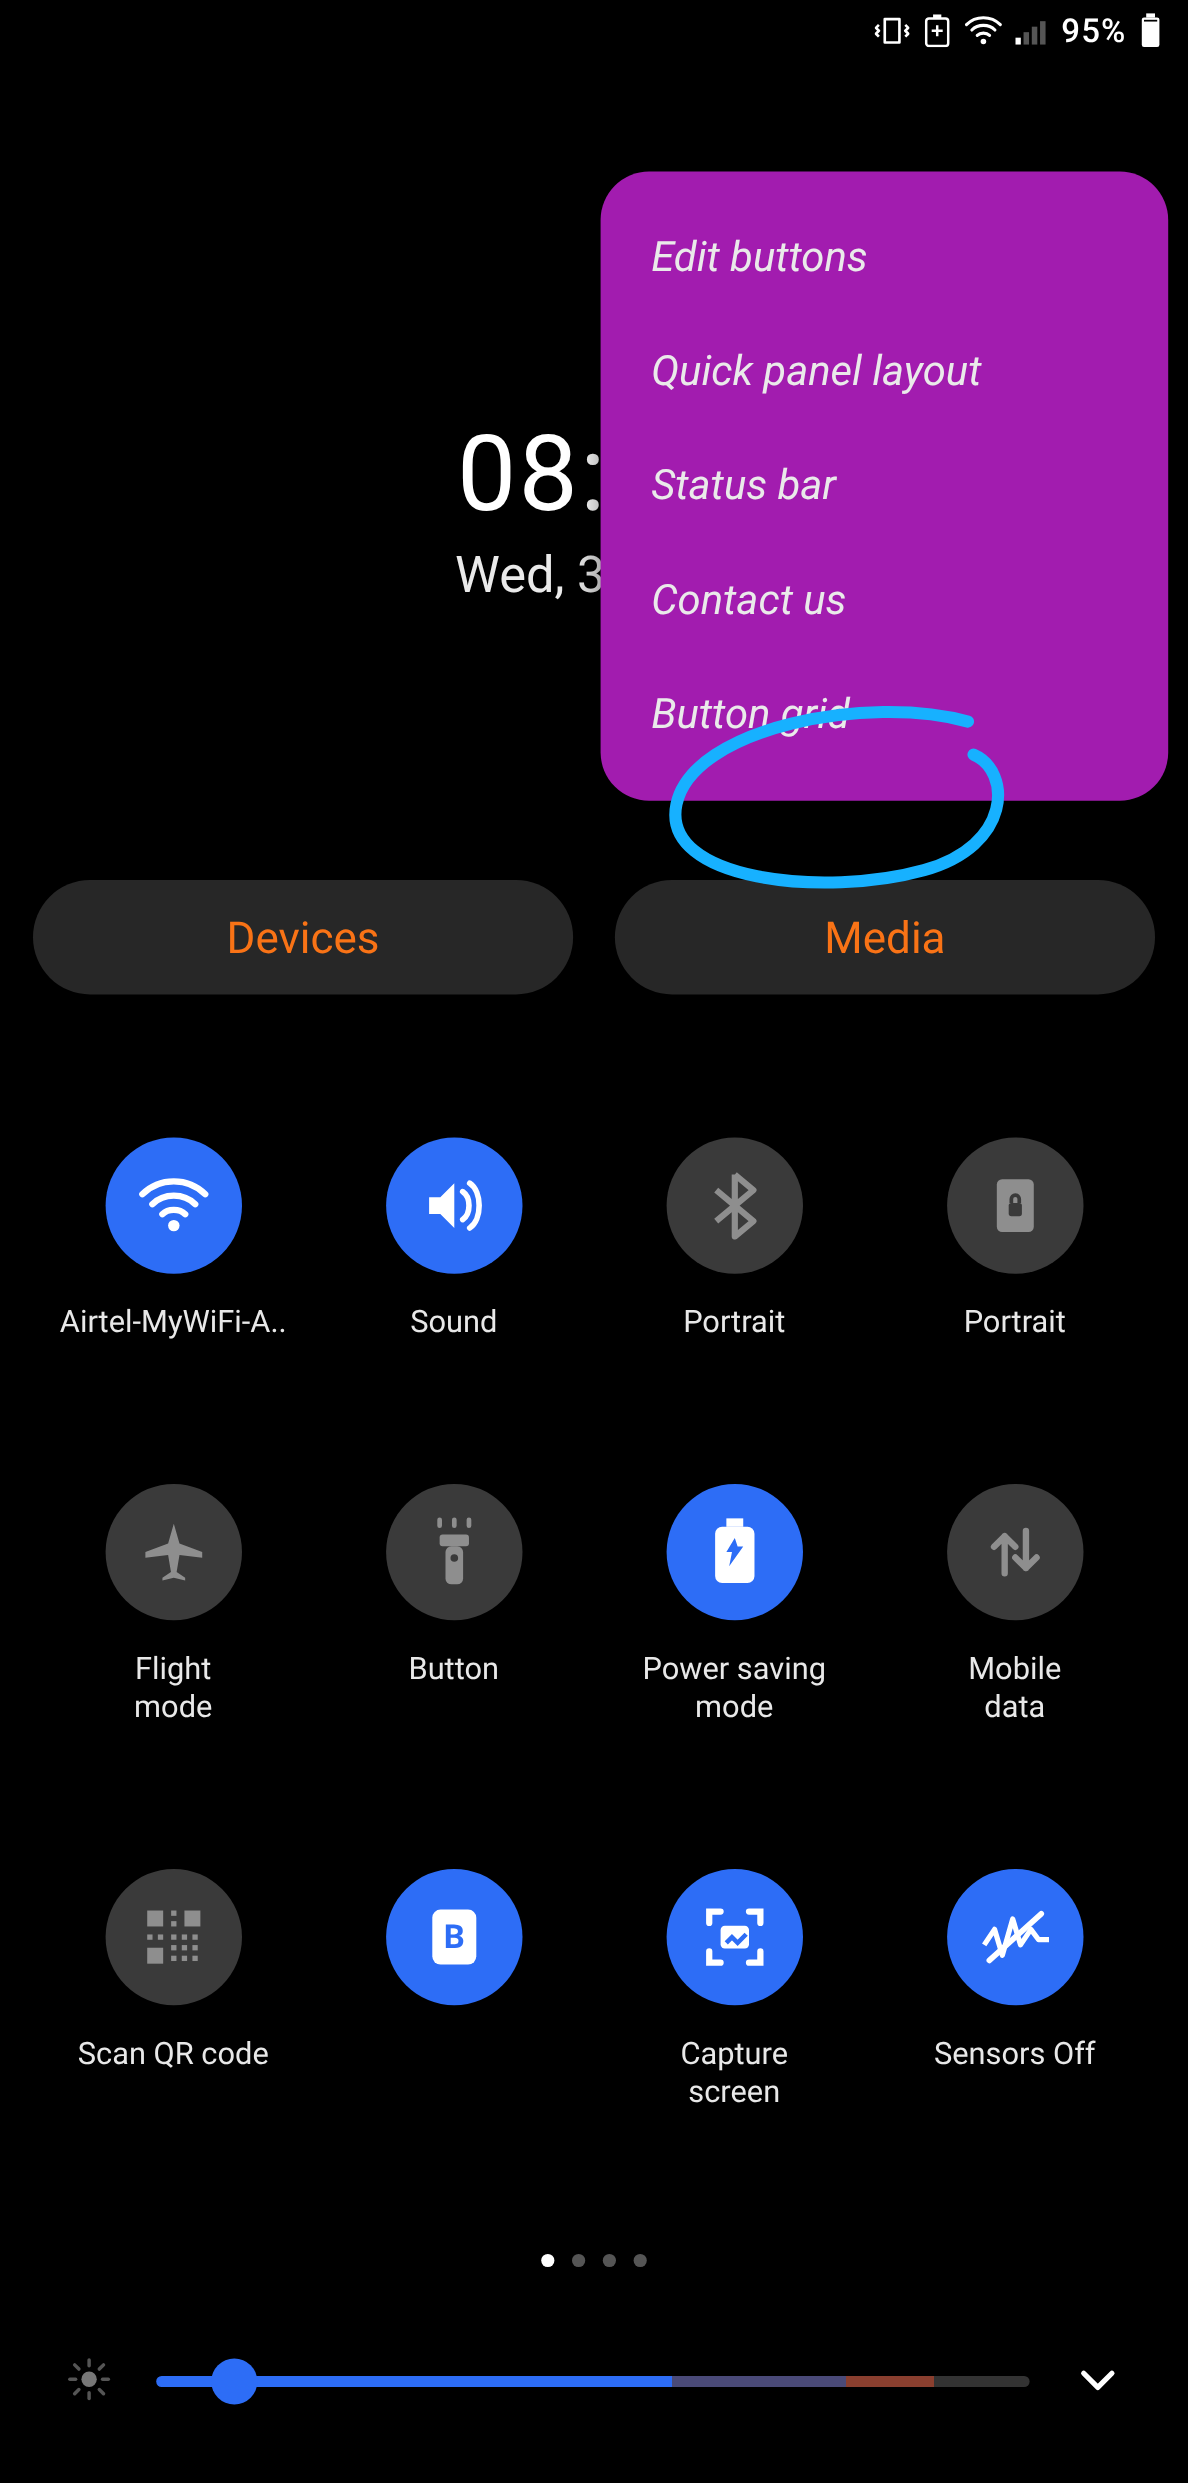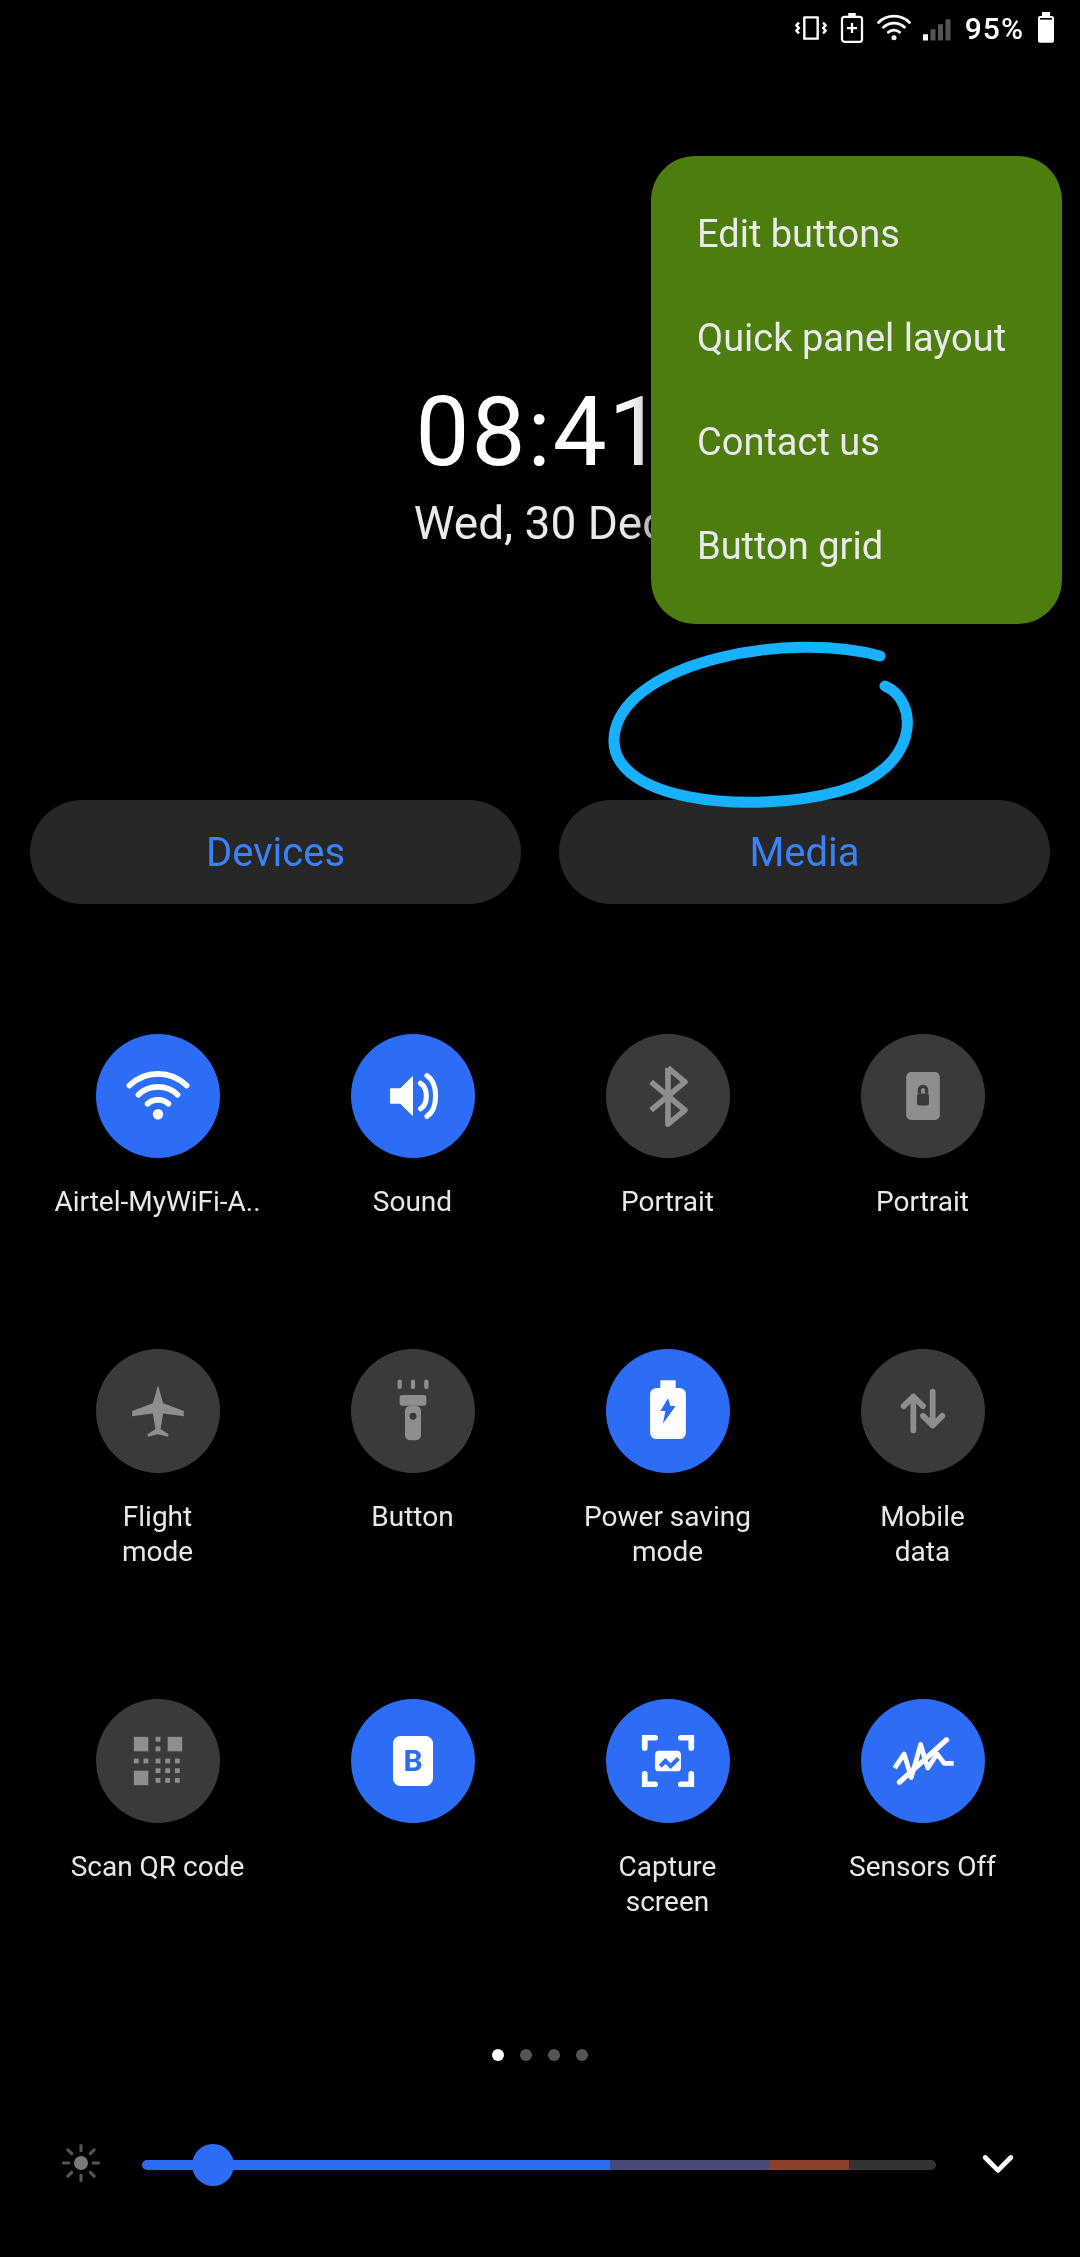--- a/index.html
+++ b/index.html
@@ -10,38 +10,38 @@
     .status-bar .pct { font-weight: 500; letter-spacing: 1px; }
     .status-bar svg { display: block; }
 
     .panel-wrap { flex: 1; position: relative; padding: 0 30px 30px 30px; display: flex; flex-direction: column; }
 
     .clock-block { text-align: center; margin-top: 320px; }
     .clock-block .time { font-size: 96px; font-weight: 400; letter-spacing: 2px; }
     .clock-block .date { font-size: 46px; color: #eaeaea; margin-top: 8px; }
 
     .pill-row { display: flex; gap: 38px; margin-top: 250px; }
-    .pill { flex: 1; height: 104px; border-radius: 52px; background: #272727; display: flex; align-items: center; justify-content: center; font-size: 40px; color: #3b82f6; }
+    .pill { flex: 1; height: 104px; border-radius: 52px; background: #272727; display: flex; align-items: center; justify-content: center; font-size: 40px; color: #f97316; }
 
     .qs-grid { display: grid; grid-template-columns: repeat(4, 1fr); row-gap: 130px; margin-top: 130px; }
     .qs-item { display: flex; flex-direction: column; align-items: center; }
     .qs-circle { width: 124px; height: 124px; border-radius: 50%; display: flex; align-items: center; justify-content: center; }
     .qs-circle.on  { background: #2d6df6; }
     .qs-circle.off { background: #3a3a3a; }
     .qs-label { margin-top: 26px; text-align: center; font-size: 28px; color: #e8e8e8; line-height: 1.25; max-width: 230px; }
 
     .page-dots { display: flex; justify-content: center; gap: 16px; margin-top: 130px; }
     .page-dots span { width: 12px; height: 12px; border-radius: 50%; background: #555; }
     .page-dots span.active { background: #fff; }
 
     .bright-row { display: flex; align-items: center; gap: 40px; margin-top: 80px; padding: 0 30px; }
     .bright-track { flex: 1; position: relative; height: 10px; border-radius: 5px; background: linear-gradient(to right, #2d6df6 0%, #2d6df6 59%, #4a4a78 59%, #4a4a78 79%, #8a3f2f 79%, #8a3f2f 89%, #333 89%, #333 100%); }
     .bright-thumb { position: absolute; top: 50%; transform: translate(-50%, -50%); width: 42px; height: 42px; border-radius: 50%; background: #2d6df6; }
 
-    .context-menu { position: absolute; top: 100px; right: 18px; width: 411px; background: #4d7c0f; border-radius: 44px; padding: 26px 0; box-shadow: 0 8px 30px rgba(0,0,0,0.5); z-index: 50; }
+    .context-menu { position: absolute; top: 100px; right: 18px; width: 516px; background: #a21caf; border-radius: 44px; padding: 26px 0; box-shadow: 0 8px 30px rgba(0,0,0,0.5); z-index: 50; font-style: italic; }
     .context-menu .mi { padding: 30px 46px; font-size: 38px; color: #eaeaea; }
 
     .annotation { position: absolute; top: 585px; right: 130px; z-index: 60; pointer-events: none; }
   </style>
 </head>
 <body>
 
 <div class="status-bar">
   <span>
     <svg width="32" height="32" viewBox="0 0 24 24">
@@ -264,20 +264,21 @@
     <span>
       <svg width="44" height="44" viewBox="0 0 24 24">
           <path d="M5 9 l7 7 l7 -7" fill="none" stroke="#fff" stroke-width="2.6" stroke-linecap="round" stroke-linejoin="round"></path>
         </svg>
     </span>
   </div>
 
   <div class="context-menu">
     <div class="mi">Edit buttons</div>
     <div class="mi">Quick panel layout</div>
+    <div class="mi">Status bar</div>
     <div class="mi">Contact us</div>
     <div class="mi">Button grid</div>
   </div>
 
   <svg class="annotation" width="360" height="190" viewBox="0 0 360 190">
     <path d="M 290 15 C 200 -10, 40 20, 25 90 C 10 160, 160 175, 250 150 C 330 128, 330 60, 295 45" fill="none" stroke="#17b1ff" stroke-width="11" stroke-linecap="round"></path>
   </svg>
 
 </div>
 

